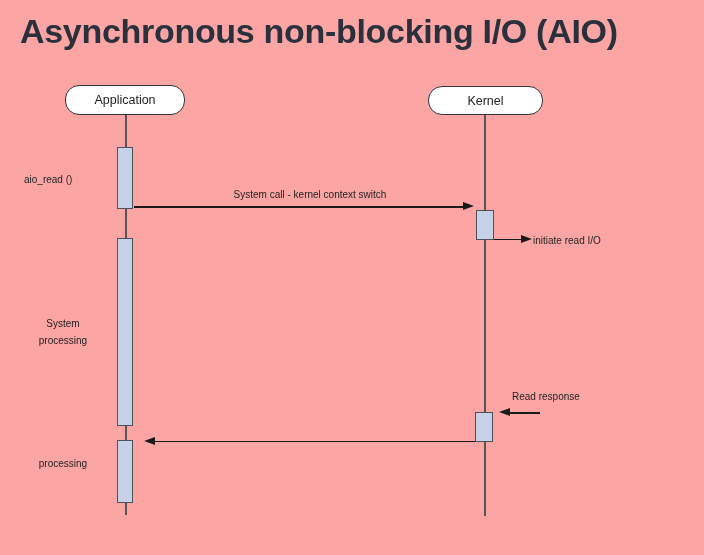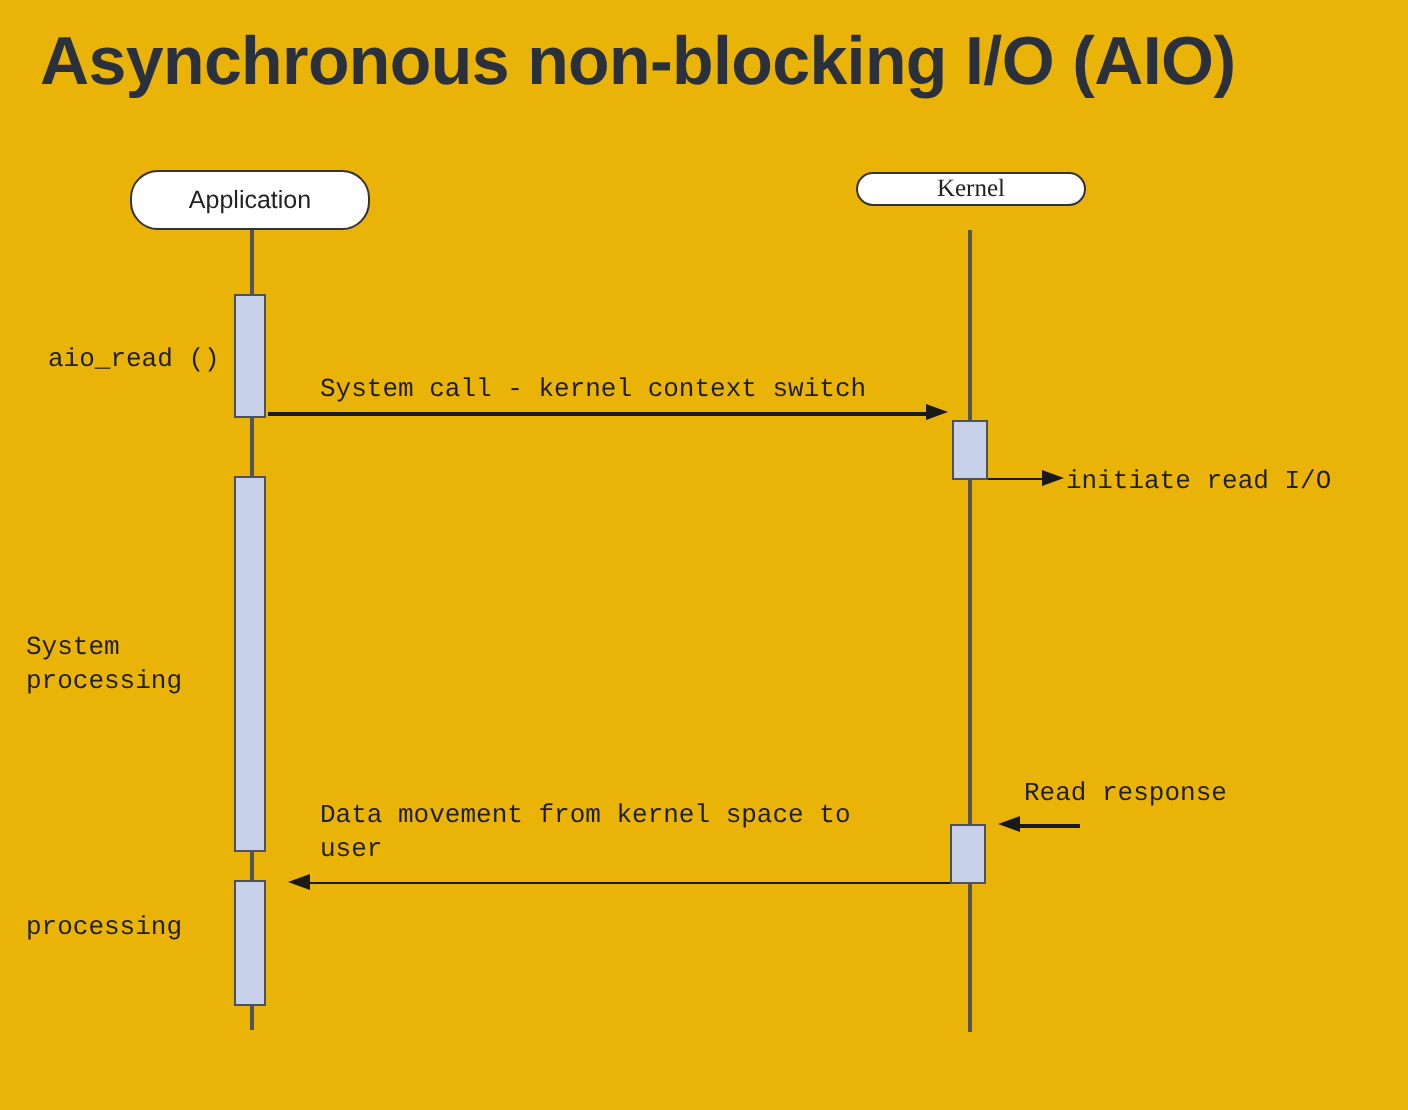--- a/index.html
+++ b/index.html
@@ -1,36 +1,36 @@
 <!DOCTYPE html>
 <html><head>
 <meta charset="utf-8">
 <style>
   html,body{margin:0;padding:0;background:#ffffff;}
   .canvas{
     position:relative;
     width:704px;height:555px;
-    background:#eab308;
+    background:#fca5a5;
     font-family:"Liberation Sans", sans-serif;
     overflow:hidden;
   }
   .title{
     position:absolute;left:20px;top:12px;margin:0;
     font-size:34px;font-weight:700;letter-spacing:-0.3px;
     color:var(--title_text,#2a313c);
     white-space:nowrap;
   }
   .actor{
     position:absolute;box-sizing:border-box;
     background:#ffffff;border:1.6px solid #333;border-radius:14px;
     display:flex;align-items:center;justify-content:center;
     font-size:12.5px;color:#222;
   }
   .actor.app{left:65px;top:85px;width:120px;height:30px;}
-  .actor.kernel{left:428px;top:86px;width:115px;height:17px;font-family:Liberation Serif, serif;}
+  .actor.kernel{left:428px;top:86px;width:115px;height:29px;}
   .lifeline{
     position:absolute;width:1.5px;
     background:var(--lifeline,#555555);
   }
   .activation{
     position:absolute;box-sizing:border-box;width:16px;
     background:var(--activation_fill,#c7d1ea);
     border:1.5px solid var(--activation_border,#4d525a);
   }
   .arrow-line{
@@ -42,26 +42,25 @@
     border-top:4.5px solid transparent;border-bottom:4.5px solid transparent;
     border-left:11px solid var(--arrow,#1a1a1a);
   }
   .arrow-head-left{
     position:absolute;width:0;height:0;
     border-top:4.5px solid transparent;border-bottom:4.5px solid transparent;
     border-right:11px solid var(--arrow,#1a1a1a);
   }
   .lbl{
     position:absolute;
-    font-size:13px;line-height:15px;
+    font-size:10px;line-height:15px;
     color:var(--label_text,#1f1f1f);
     white-space:nowrap;
-    font-family:Liberation Mono, monospace;
   }
-  .lbl.center{text-align:left;white-space:normal;}
+  .lbl.center{text-align:center;white-space:normal;}
   .lbl .line{display:block;line-height:17px;}
 </style>
 </head>
 <body>
 
 <div class="canvas" style="--activation_fill: #c7d1ea; --activation_border: #4d525a; --lifeline: #555555; --arrow: #1a1a1a; --title_text: #2a313c; --label_text: #1f1f1f;">
 
   <h1 class="title">Asynchronous non-blocking I/O (AIO)</h1>
 
   <div class="lifeline" style="left:125px;top:115px;height:400px"></div>
@@ -97,21 +96,20 @@
     <div class="arrow-line" style="left:507px;top:412px;width:33px"></div>
     <div class="arrow-head-left" style="left:499px;top:408.3px"></div>
   </div>
   <div class="lbl" style="left:512px;top:389px">Read response</div>
 
   <div>
     <div class="arrow-line" style="left:154px;top:440.5px;width:321px"></div>
     <div class="arrow-head-left" style="left:144px;top:436.8px"></div>
   </div>
   <div class="lbl center" style="left:160px;top:399px;width:300px">
-    <span class="line">Data movement from kernel space to user</span>
   </div>
 
   <div class="lbl" style="left:24px;top:172px">aio_read ()</div>
 
   <div class="lbl center" style="left:13px;top:315px;width:100px">
     <span class="line">System</span>
     <span class="line">processing</span>
   </div>
 
   <div class="lbl center" style="left:13px;top:455px;width:100px">

